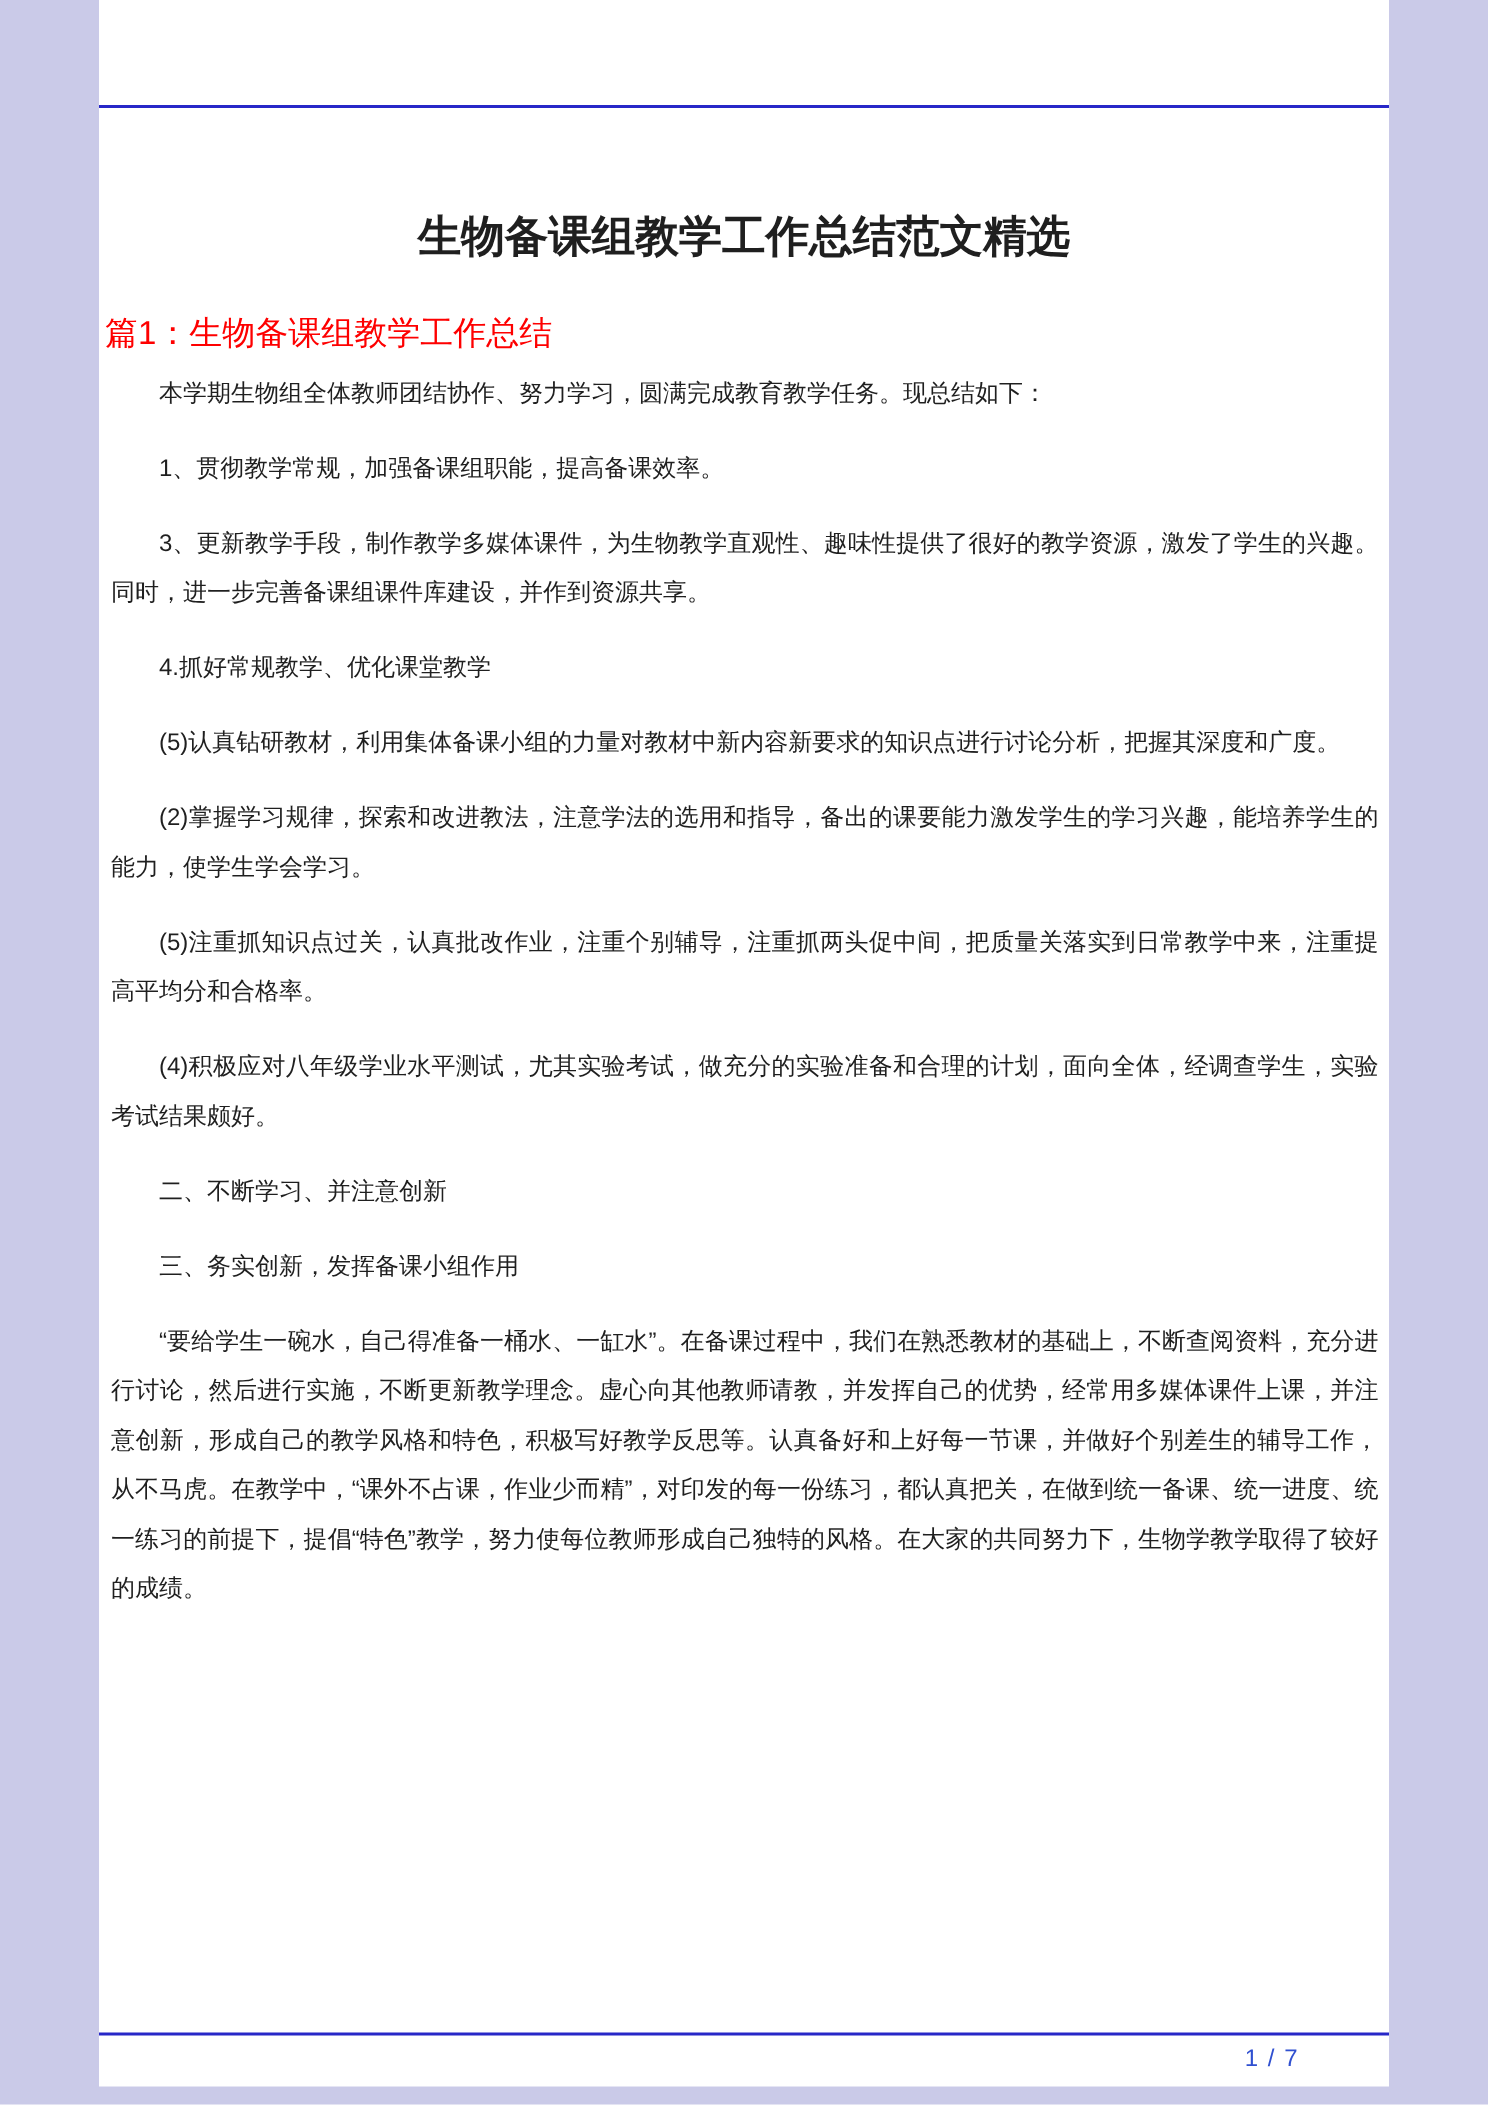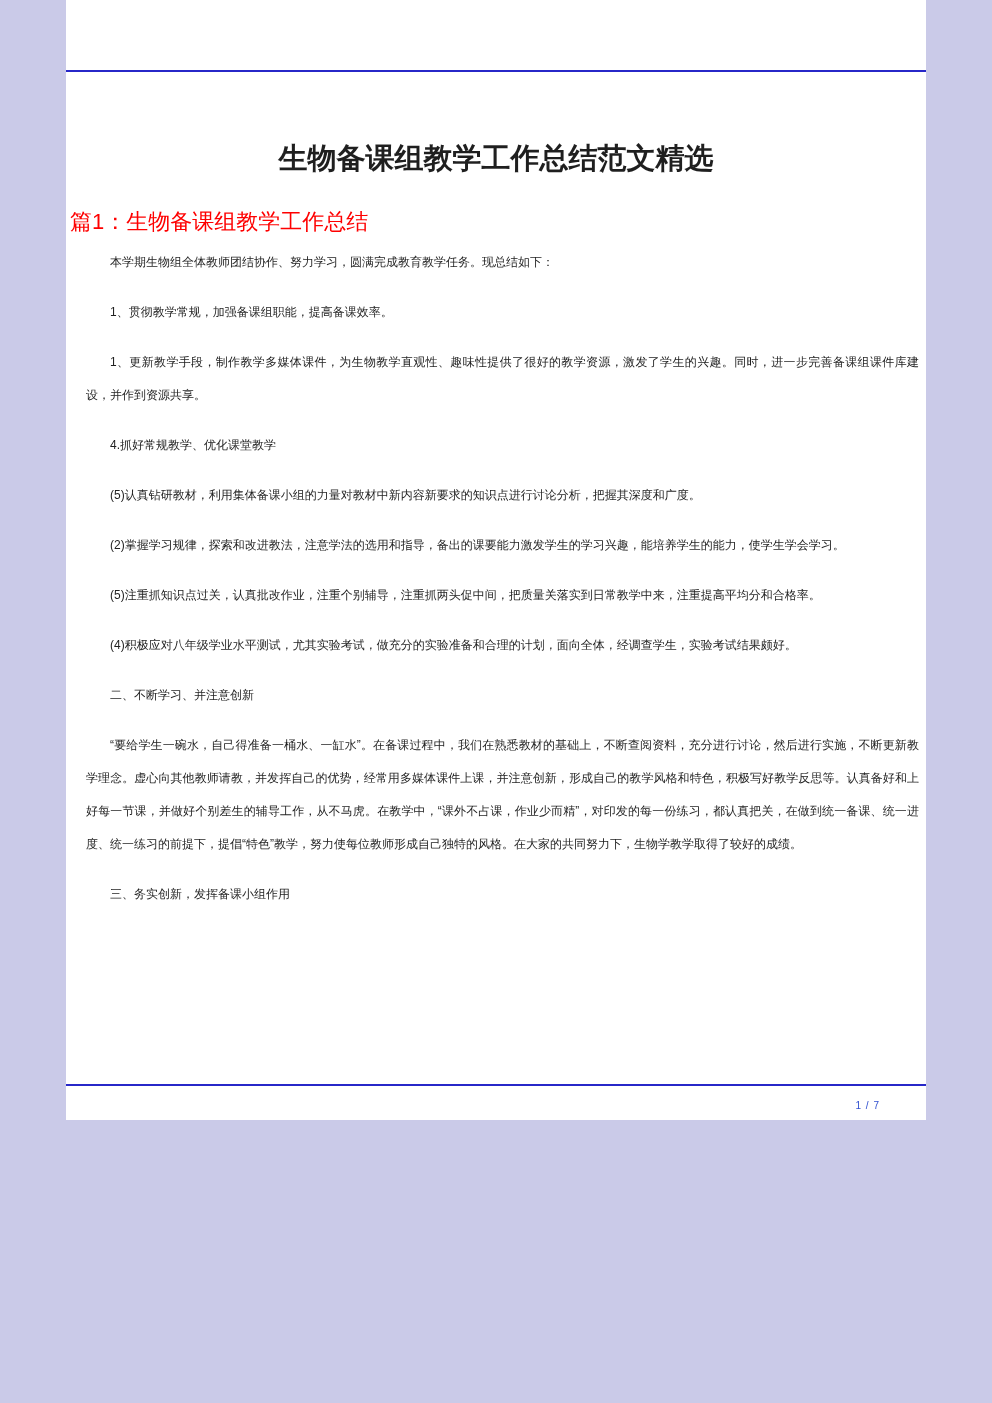--- a/index.html
+++ b/index.html
@@ -10,21 +10,21 @@
     width: 992px;
     height: 1403px;
     background: var(--page-background, #cacae8);
     font-family: "Liberation Sans", "DejaVu Sans", sans-serif;
     overflow: hidden;
   }
   .paper {
     position: relative;
     margin: 0 auto;
     width: 860px;
-    height: 1120px;
+    height: 1391px;
     background: var(--paper, #ffffff);
   }
   .rule {
     height: 0;
     border-top: 2px solid var(--rule-blue, #2727c8);
   }
   .rule-top {
     position: absolute;
     top: 70px;
     left: 0;
@@ -57,59 +57,59 @@
     font-weight: 400;
     color: var(--heading-red, #fe0000);
   }
   .doc-body {
     position: absolute;
     top: 246px;
     left: 4px;
     right: 7px;
   }
   .doc-body p {
-    margin: 0 0 17px 16px;
-    font-size: 12px;
+    margin: 0 0 17px 4px;
+    font-size: 16px;
     line-height: 33px;
     color: var(--body-text, #1f1f1f);
     text-indent: 2em;
     text-align: justify;
   }
   .page-number {
     position: absolute;
     bottom: 9px;
-    right: 46px;
-    font-size: 10px;
+    right: 60px;
+    font-size: 16px;
     color: var(--footer-blue, #3050d0);
     letter-spacing: 1px;
     text-align: center;
   }
 </style>
 </head>
 <body>
 
 <div class="paper">
 
   <div class="rule rule-top"></div>
 
   <h1 class="doc-title">生物备课组教学工作总结范文精选</h1>
 
   <h2 class="section-heading">篇1：生物备课组教学工作总结</h2>
 
   <div class="doc-body">
     <p>本学期生物组全体教师团结协作、努力学习，圆满完成教育教学任务。现总结如下：</p>
     <p>1、贯彻教学常规，加强备课组职能，提高备课效率。</p>
-    <p>1、更新教学手段，制作教学多媒体课件，为生物教学直观性、趣味性提供了很好的教学资源，激发了学生的兴趣。同时，进一步完善备课组课件库建设，并作到资源共享。</p>
+    <p>3、更新教学手段，制作教学多媒体课件，为生物教学直观性、趣味性提供了很好的教学资源，激发了学生的兴趣。同时，进一步完善备课组课件库建设，并作到资源共享。</p>
     <p>4.抓好常规教学、优化课堂教学</p>
     <p>(5)认真钻研教材，利用集体备课小组的力量对教材中新内容新要求的知识点进行讨论分析，把握其深度和广度。</p>
     <p>(2)掌握学习规律，探索和改进教法，注意学法的选用和指导，备出的课要能力激发学生的学习兴趣，能培养学生的能力，使学生学会学习。</p>
     <p>(5)注重抓知识点过关，认真批改作业，注重个别辅导，注重抓两头促中间，把质量关落实到日常教学中来，注重提高平均分和合格率。</p>
     <p>(4)积极应对八年级学业水平测试，尤其实验考试，做充分的实验准备和合理的计划，面向全体，经调查学生，实验考试结果颇好。</p>
     <p>二、不断学习、并注意创新</p>
+    <p>三、务实创新，发挥备课小组作用</p>
     <p>“要给学生一碗水，自己得准备一桶水、一缸水”。在备课过程中，我们在熟悉教材的基础上，不断查阅资料，充分进行讨论，然后进行实施，不断更新教学理念。虚心向其他教师请教，并发挥自己的优势，经常用多媒体课件上课，并注意创新，形成自己的教学风格和特色，积极写好教学反思等。认真备好和上好每一节课，并做好个别差生的辅导工作，从不马虎。在教学中，“课外不占课，作业少而精”，对印发的每一份练习，都认真把关，在做到统一备课、统一进度、统一练习的前提下，提倡“特色”教学，努力使每位教师形成自己独特的风格。在大家的共同努力下，生物学教学取得了较好的成绩。</p>
-    <p>三、务实创新，发挥备课小组作用</p>
   </div>
 
   <div class="rule rule-bottom"></div>
 
   <div class="page-number">1 / 7</div>
 
 </div>
 
 </body></html>

